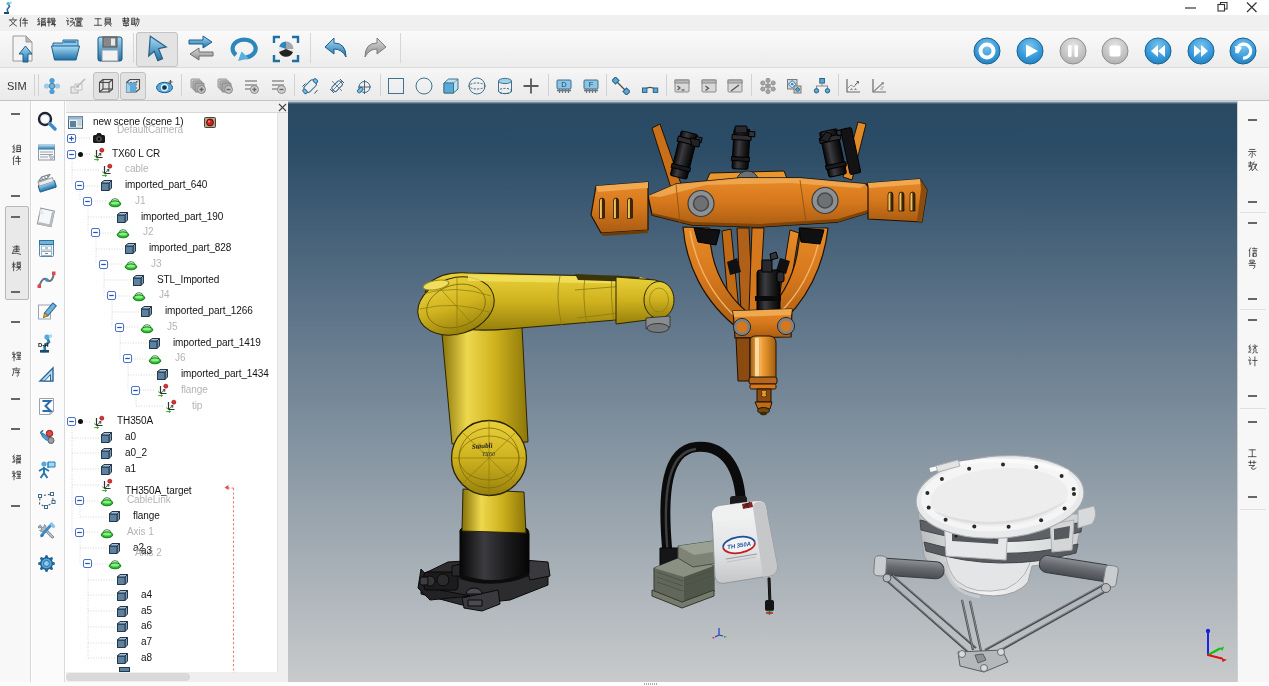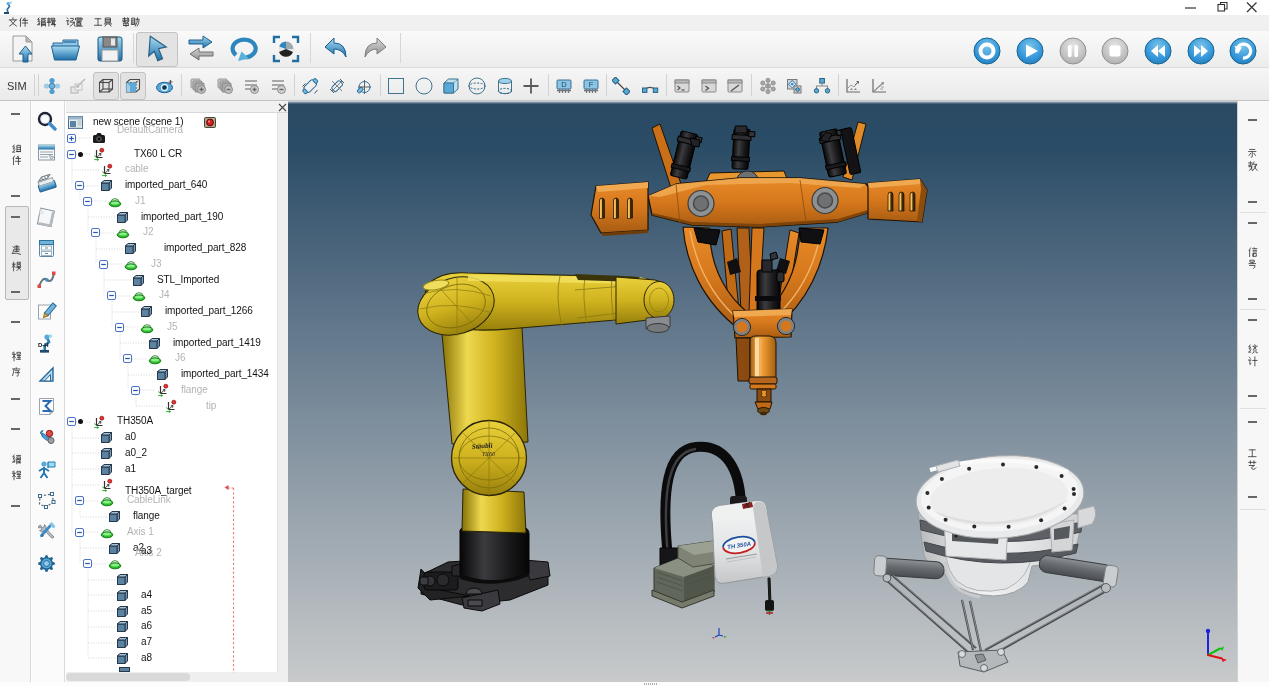--- a/index.html
+++ b/index.html
@@ -571,21 +571,21 @@
       <rect x="0.5" y="0.5" width="8" height="8" rx="1.5" fill="#fdfdfd" stroke="#4a74c8"></rect>
       <path d="M2.2 4.5 H6.8" stroke="#2a54a8" stroke-width="1.2"></path>
     </svg>
     <div class="abs" style="left:11.5px;top:50.7px;width:5px;height:5px;border-radius:3px;background:#111"></div>
     <svg class="abs" style="left:26.0px;top:46.2px" width="14" height="14" viewBox="0 0 14 14">
       <path d="M4.5 3 V10.5 M4.5 10.5 L10.5 10.5" stroke="#333" stroke-width="1.2" fill="none"></path>
       <path d="M4.5 10.5 L9 6.5 M9 6.5 l-2.2 0.3 M9 6.5 l-0.4 2.2" stroke="#333" stroke-width="0.9" fill="none"></path>
       <circle cx="9.8" cy="3.2" r="2" fill="#e83030" stroke="#8a1010" stroke-width="0.7"></circle>
       <path d="M2.2 12.6 L6.5 12.6 M6.5 12.6 l-1.6 -1 M6.5 12.6 l-1.6 1 M4.5 10.5 L2.2 8.6" stroke="#2fa82f" stroke-width="1" fill="none"></path>
     </svg>
-    <div class="trow" style="left:68px;top:46.7px;color:#141414">TX60 L CR</div>
+    <div class="trow" style="left:46px;top:46.7px;color:#141414">TX60 L CR</div>
     <svg class="abs" style="left:5.5px;top:67.9px" width="27.5" height="2" viewBox="0 0 27.5 2">
       <path d="M0 1 H27.5" stroke="#d4d4d4" stroke-width="1" stroke-dasharray="1 1.6"></path>
     </svg>
     <svg class="abs" style="left:34.0px;top:61.9px" width="14" height="14" viewBox="0 0 14 14">
       <path d="M4.5 3 V10.5 M4.5 10.5 L10.5 10.5" stroke="#333" stroke-width="1.2" fill="none"></path>
       <path d="M4.5 10.5 L9 6.5 M9 6.5 l-2.2 0.3 M9 6.5 l-0.4 2.2" stroke="#333" stroke-width="0.9" fill="none"></path>
       <circle cx="9.8" cy="3.2" r="2" fill="#e83030" stroke="#8a1010" stroke-width="0.7"></circle>
       <path d="M2.2 12.6 L6.5 12.6 M6.5 12.6 l-1.6 -1 M6.5 12.6 l-1.6 1 M4.5 10.5 L2.2 8.6" stroke="#2fa82f" stroke-width="1" fill="none"></path>
     </svg>
     <div class="trow" style="left:59.0px;top:62.4px;color:#b4b4b4">cable</div>
@@ -641,21 +641,21 @@
     <div class="trow" style="left:77.0px;top:125.4px;color:#b4b4b4">J2</div>
     <svg class="abs" style="left:29.5px;top:146.7px" width="27.5" height="2" viewBox="0 0 27.5 2">
       <path d="M0 1 H27.5" stroke="#d4d4d4" stroke-width="1" stroke-dasharray="1 1.6"></path>
     </svg>
     <svg class="abs" style="left:58.0px;top:141.2px" width="13" height="13" viewBox="0 0 13 13">
       <path d="M1.5 4 L4 1.5 H11.5 V9 L9 11.5 H1.5 Z" fill="#7d9cb4" stroke="#26374a"></path>
       <path d="M1.5 4 H9 V11.5 M9 4 L11.5 1.5" fill="none" stroke="#26374a"></path>
       <path d="M1.5 4 H9 V11.5 H1.5 Z" fill="#5c82a2" stroke="#26374a"></path>
       <path d="M1.5 4 L4 1.5 H11.5 L9 4 Z" fill="#a6c2d6" stroke="#26374a"></path>
     </svg>
-    <div class="trow" style="left:98px;top:141.2px;color:#141414">imported_part_828</div>
+    <div class="trow" style="left:83.0px;top:141.2px;color:#141414">imported_part_828</div>
     <svg class="abs" style="left:42.0px;top:162.4px" width="15.0" height="2" viewBox="0 0 15.0 2">
       <path d="M0 1 H15.0" stroke="#d4d4d4" stroke-width="1" stroke-dasharray="1 1.6"></path>
     </svg>
     <svg class="abs" style="left:33.0px;top:158.9px" width="9" height="9" viewBox="0 0 9 9">
       <rect x="0.5" y="0.5" width="8" height="8" rx="1.5" fill="#fdfdfd" stroke="#4a74c8"></rect>
       <path d="M2.2 4.5 H6.8" stroke="#2a54a8" stroke-width="1.2"></path>
     </svg>
     <svg class="abs" style="left:58.0px;top:156.9px" width="14" height="13" viewBox="0 0 14 13">
       <path d="M3 7.5 Q3 3.6 7 3.6 Q11 3.6 11 7.5 Z" fill="#eef8ee" stroke="#2a8a2a" stroke-width="0.9"></path>
       <ellipse cx="7" cy="8.8" rx="5.8" ry="3" fill="#28bc28" stroke="#187018" stroke-width="0.9"></ellipse>
@@ -757,21 +757,21 @@
     <div class="trow" style="left:115.0px;top:282.9px;color:#b4b4b4">flange</div>
     <svg class="abs" style="left:69.5px;top:304.2px" width="27.5" height="2" viewBox="0 0 27.5 2">
       <path d="M0 1 H27.5" stroke="#d4d4d4" stroke-width="1" stroke-dasharray="1 1.6"></path>
     </svg>
     <svg class="abs" style="left:98.0px;top:298.2px" width="14" height="14" viewBox="0 0 14 14">
       <path d="M4.5 3 V10.5 M4.5 10.5 L10.5 10.5" stroke="#333" stroke-width="1.2" fill="none"></path>
       <path d="M4.5 10.5 L9 6.5 M9 6.5 l-2.2 0.3 M9 6.5 l-0.4 2.2" stroke="#333" stroke-width="0.9" fill="none"></path>
       <circle cx="9.8" cy="3.2" r="2" fill="#e83030" stroke="#8a1010" stroke-width="0.7"></circle>
       <path d="M2.2 12.6 L6.5 12.6 M6.5 12.6 l-1.6 -1 M6.5 12.6 l-1.6 1 M4.5 10.5 L2.2 8.6" stroke="#2fa82f" stroke-width="1" fill="none"></path>
     </svg>
-    <div class="trow" style="left:140px;top:298.7px;color:#b4b4b4">tip</div>
+    <div class="trow" style="left:126px;top:298.7px;color:#b4b4b4">tip</div>
     <svg class="abs" style="left:10.0px;top:319.9px" width="15.0" height="2" viewBox="0 0 15.0 2">
       <path d="M0 1 H15.0" stroke="#d4d4d4" stroke-width="1" stroke-dasharray="1 1.6"></path>
     </svg>
     <svg class="abs" style="left:1.0px;top:316.4px" width="9" height="9" viewBox="0 0 9 9">
       <rect x="0.5" y="0.5" width="8" height="8" rx="1.5" fill="#fdfdfd" stroke="#4a74c8"></rect>
       <path d="M2.2 4.5 H6.8" stroke="#2a54a8" stroke-width="1.2"></path>
     </svg>
     <div class="abs" style="left:11.5px;top:318.4px;width:5px;height:5px;border-radius:3px;background:#111"></div>
     <svg class="abs" style="left:26.0px;top:313.9px" width="14" height="14" viewBox="0 0 14 14">
       <path d="M4.5 3 V10.5 M4.5 10.5 L10.5 10.5" stroke="#333" stroke-width="1.2" fill="none"></path>

